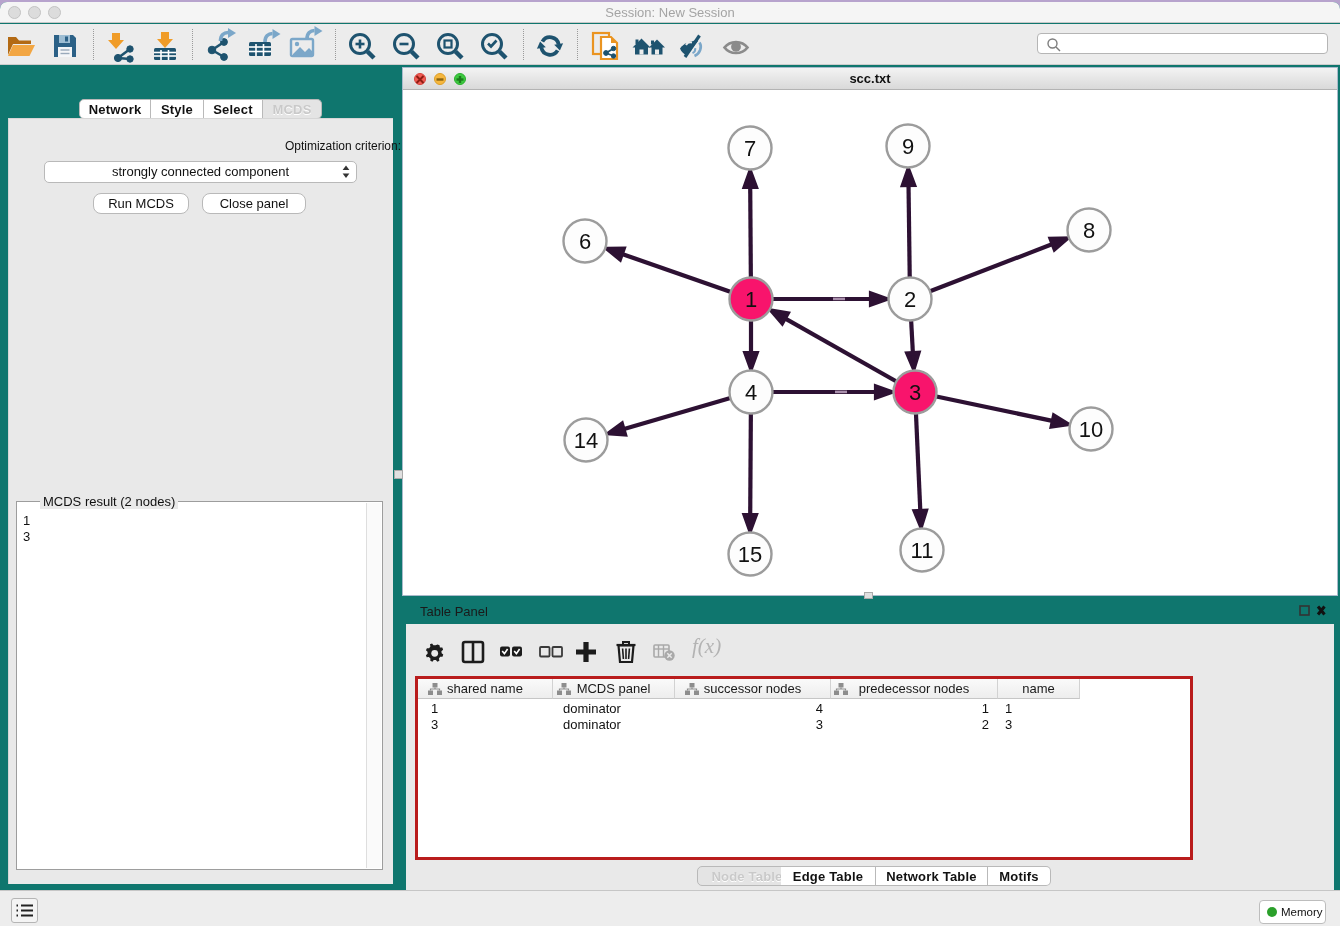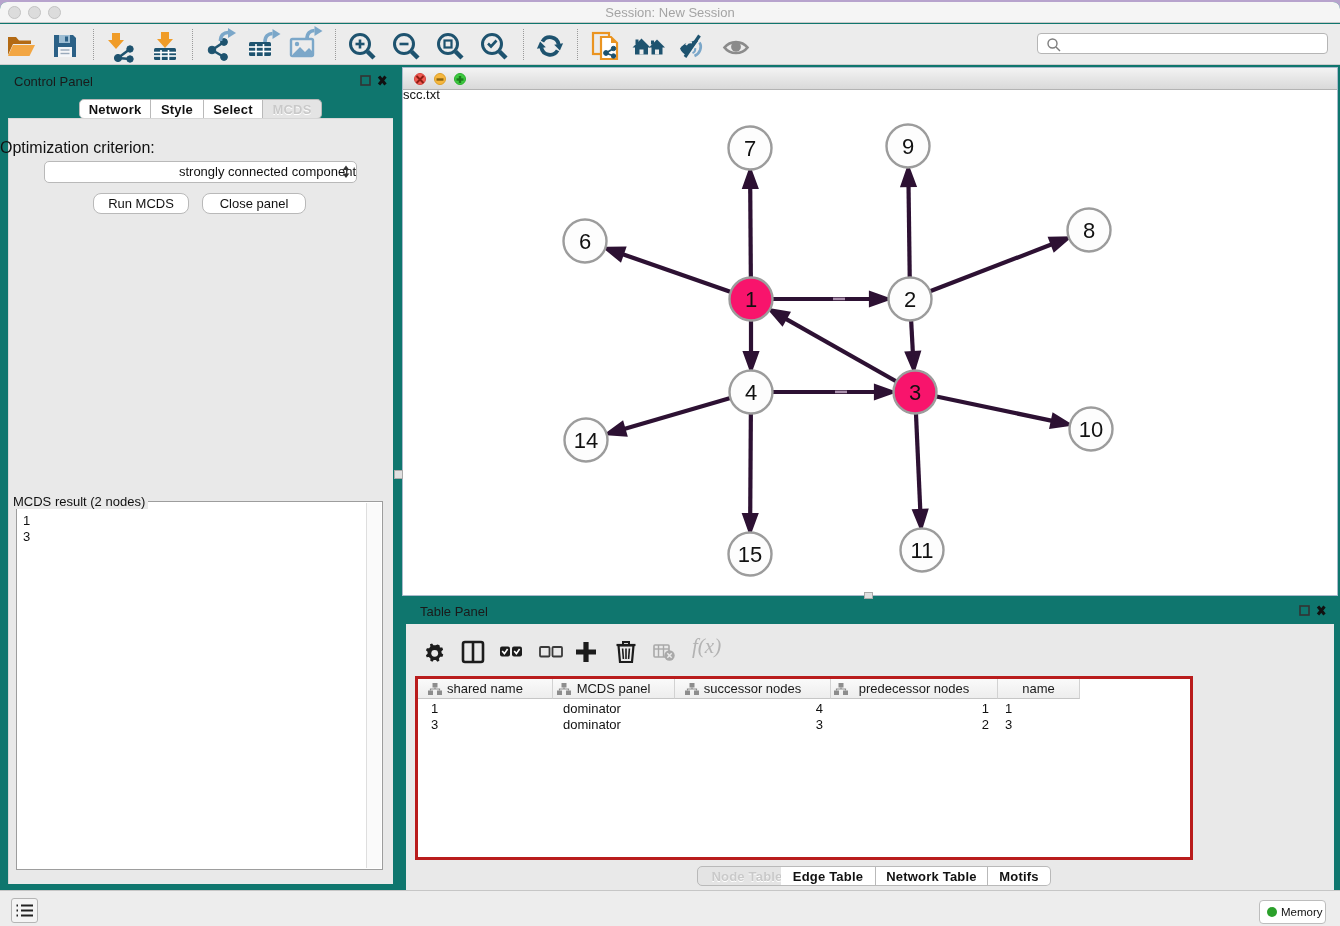--- a/index.html
+++ b/index.html
@@ -16,21 +16,21 @@
 .tabs{position:absolute;font-size:13px;color:#111}
 .tab{position:absolute;top:0;height:20px;background:#fff;border:1px solid #b9b9b9;border-left:none;text-align:center;line-height:19px;font-weight:bold;letter-spacing:0.2px}
 .tab.first{border-left:1px solid #b9b9b9;border-radius:5px 0 0 5px}
 .tab.last{border-radius:0 5px 5px 0}
 .tab.sel{background:#e4e4e4;color:#c9c9c9;text-shadow:0 1px 0 #fff}
 .cp-body{position:absolute;left:8px;top:116px;width:385px;height:766px;background:#e9e9e9;border-top:1px solid #d6d6d6;border-left:1px solid #d6d6d6}
 .btn{position:absolute;background:#fff;border:1px solid #b9b9b9;border-radius:8px;font-size:13px;color:#111;text-align:center}
 
 .frame{position:absolute;left:402px;top:65px;width:936px;height:529px;border:1px solid #a9bacb;background:#fff}
 .fhead{position:absolute;left:0;top:0;width:100%;height:22px;background:linear-gradient(#f3f3f3,#d9d9d9);border-bottom:1px solid #b3b3b3}
-.ftitle{position:absolute;top:19px;width:100%;text-align:left;font-size:13px;font-weight:normal;color:#111}
+.ftitle{position:absolute;top:3px;width:100%;text-align:center;font-size:13px;font-weight:bold;color:#111}
 .lt{position:absolute;top:5px;width:12px;height:12px;border-radius:50%}
 
 .tp-head{position:absolute;left:406px;top:596px;width:934px;height:26px}
 .tp-body{position:absolute;left:406px;top:622px;width:928px;height:266px;background:#e9e9e9}
 .tbl{position:absolute;left:9px;top:52px;width:778px;height:184px;background:#fff;border:3px solid #b91c1c}
 .th{position:absolute;top:0;height:20px;background:linear-gradient(#fafafa,#ededed);border-right:1px solid #d2d2d2;border-bottom:1px solid #c6c6c6;font-size:13px;color:#1a1a1a;text-align:center;line-height:19px}
 .td{position:absolute;font-size:13px;color:#111;height:16px;line-height:16px}
 .statusbar{position:absolute;left:0;top:888px;width:1340px;height:38px;background:#ededed;border-top:1px solid #c6c6c6}
 .memory{position:absolute;left:1259px;top:9px;width:67px;height:24px;background:#fff;border:1px solid #bdbdbd;border-radius:4px;font-size:11.5px;color:#111;line-height:22px;text-align:left;padding-left:21px}
 svg{position:absolute;overflow:visible}
@@ -189,47 +189,40 @@
         </g>
   </svg>
   <div class="search">
         <svg width="18" height="18" style="left:7px;top:2px" viewBox="0 0 18 18">
           <circle cx="7.5" cy="7.5" r="4.5" fill="none" stroke="#7d7d7d" stroke-width="1.4"></circle>
           <line x1="11" y1="11" x2="15" y2="15" stroke="#7d7d7d" stroke-width="1.4"></line>
         </svg>
       </div>
  </div>
 
- <div class="cp-head">
-  <div class="phead-t" style="position:absolute;left:14px;top:8px">Control Panel</div>
-  <svg width="30" height="14" style="left:359px;top:8px" viewBox="0 0 30 14">
-    <rect x="2" y="2" width="9" height="9" fill="none" stroke="#333" stroke-width="1.6"></rect>
-    <path d="M20 2.5 L26.5 10.5 M26.5 2.5 L20 10.5" stroke="#111" stroke-width="3"></path>
-  </svg>
- </div>
  <div class="tabs" style="left:79px;top:97px;width:250px">
   <div class="tab first" style="left:0;width:72px">Network</div>
   <div class="tab" style="left:72px;width:53px">Style</div>
   <div class="tab" style="left:125px;width:59px">Select</div>
   <div class="tab last sel" style="left:184px;width:59px">MCDS</div>
  </div>
  <div class="cp-body"></div>
- <div style="position:absolute;left:0;top:137px;width:401px;text-align:left;font-size:16px;color:#111">Optimization criterion:</div>
- <div class="btn" style="left:44px;top:159px;width:313px;height:22px;border-radius:5px;text-align:right;line-height:20px;">strongly connected component
+ <div style="position:absolute;left:0;top:137px;width:401px;text-align:right;font-size:12px;color:#111">Optimization criterion:</div>
+ <div class="btn" style="left:44px;top:159px;width:313px;height:22px;border-radius:5px;text-align:center;line-height:20px;">strongly connected component
    <svg width="10" height="16" style="left:296px;top:2px" viewBox="0 0 10 16">
         <polygon points="5,1.5 1.6,6 8.4,6" fill="#333"></polygon>
         <polygon points="1.6,9.5 8.4,9.5 5,14" fill="#333"></polygon>
       </svg>
  </div>
  <div class="btn" style="left:93px;top:191px;width:96px;height:21px;line-height:19px">Run MCDS</div>
  <div class="btn" style="left:202px;top:191px;width:104px;height:21px;line-height:19px">Close panel</div>
 
  <div style="position:absolute;left:16px;top:499px;width:367px;height:369px;background:#fff;border:1px solid #9d9d9d"></div>
  <div style="position:absolute;left:366px;top:501px;width:15px;height:365px;background:#fafafa;border-left:1px solid #dedede"></div>
- <div style="position:absolute;left:10px;top:492px;background:#e9e9e9;padding:0 3px;font-size:13px;color:#111">MCDS result (2 nodes)</div>
+ <div style="position:absolute;left:40px;top:492px;background:#e9e9e9;padding:0 3px;font-size:13px;color:#111">MCDS result (2 nodes)</div>
  <div style="position:absolute;left:23px;top:511px;font-size:13px;color:#111;line-height:16px">1<br>3</div>
 
  <div class="frame">
   <div class="fhead">
     <div class="lt" style="left:11px;background:#f25c54;border:1px solid #d6423c"></div>
     <div class="lt" style="left:31px;background:#f6b73e;border:1px solid #dd9f27"></div>
     <div class="lt" style="left:51px;background:#3dc93f;border:1px solid #2aaf2e"></div>
     <svg width="72" height="22" style="left:0;top:0" viewBox="0 0 72 22">
       <path d="M13.5 8 L20.5 15 M20.5 8 L13.5 15" stroke="#8f1d13" stroke-width="2"></path>
       <line x1="33.5" y1="11.5" x2="40.5" y2="11.5" stroke="#8a6410" stroke-width="2.4"></line>

